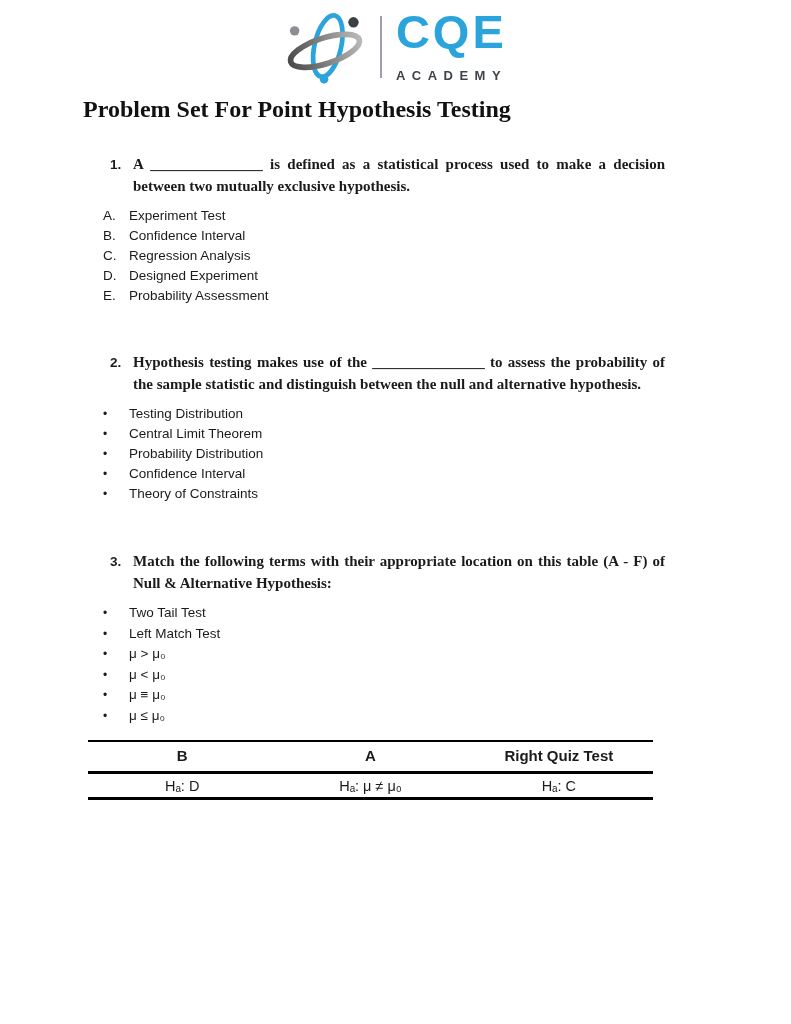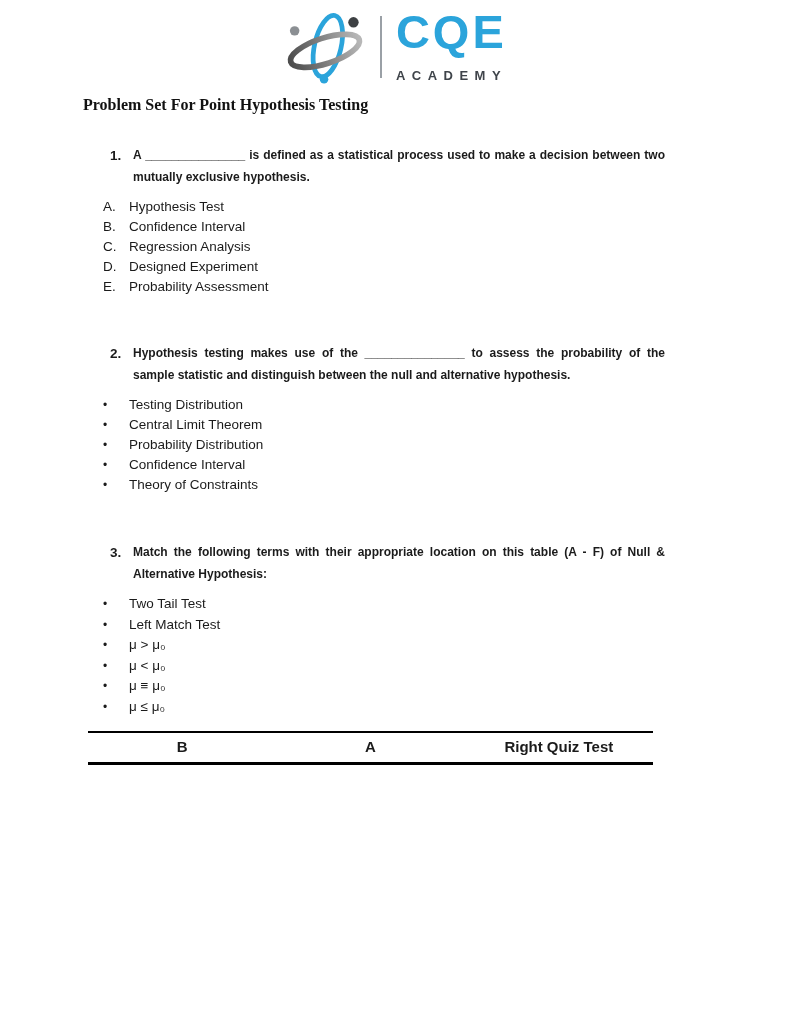--- a/index.html
+++ b/index.html
@@ -28,37 +28,37 @@
   }
   .logo-academy {
     font-size:13px; font-weight:bold; color:#3F444A;
     letter-spacing:6.5px; margin-top:16px;
   }
 
   
   .doc-title {
     margin:12px 0 0 83px;
     font-family:"Liberation Serif", serif;
-    font-size:16px; font-weight:bold; color:#111;
+    font-size:24px; font-weight:bold; color:#111;
   }
 
   
   .question {
     display:flex; margin-left:110px; width:555px;
   }
   .q1 { margin-top:31px; }
   .q2 { margin-top:46px; }
   .q3 { margin-top:47px; }
   .qnum {
     font-weight:bold; font-size:13.5px; line-height:21.5px;
     width:23px; flex-shrink:0;
   }
   .qtext {
-    font-weight:bold; font-size:12px; line-height:21.5px;
-    text-align:justify; flex:1;
+    font-weight:bold; font-size:15px; line-height:21.5px;
+    text-align:justify; flex:1;font-family:Liberation Serif, serif;
   }
 
   
   .opt-list, .bullet-list {
     list-style:none; margin:9px 0 0 103px; padding:0;
   }
   .opt-list li, .bullet-list li {
     display:flex; font-size:13.5px; line-height:20px; color:#1b1b1b;
   }
   .opt-letter { width:26px; flex-shrink:0; }
@@ -115,21 +115,21 @@
 
   <h1 class="doc-title">Problem Set For Point Hypothesis Testing</h1>
 
   <div class="question q1">
     <span class="qnum">1.</span>
     <p class="qtext">A _______________ is defined as a statistical process used to make a decision between two mutually exclusive hypothesis.</p>
   </div>
   <ul class="opt-list">
     <li>
       <span class="opt-letter">A.</span>
-      <span>Hypothesis Test</span>
+      <span>Experiment Test</span>
     </li>
     <li>
       <span class="opt-letter">B.</span>
       <span>Confidence Interval</span>
     </li>
     <li>
       <span class="opt-letter">C.</span>
       <span>Regression Analysis</span>
     </li>
     <li>
@@ -202,17 +202,22 @@
 
   <table class="htable">
     <thead>
       <tr>
         <th>B</th>
         <th>A</th>
         <th>Right Quiz Test</th>
       </tr>
     </thead>
     <tbody>
+      <tr class="last">
+        <td>Hₐ: D</td>
+        <td>Hₐ: μ ≠ μ₀</td>
+        <td>Hₐ: C</td>
+      </tr>
     </tbody>
   </table>
 
 
 </div>
 
 </body></html>

